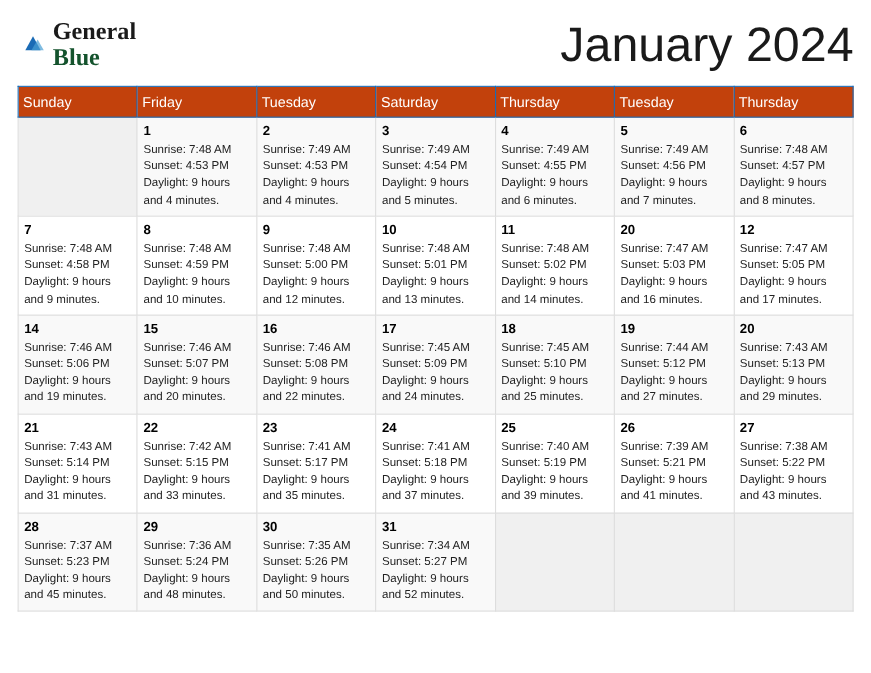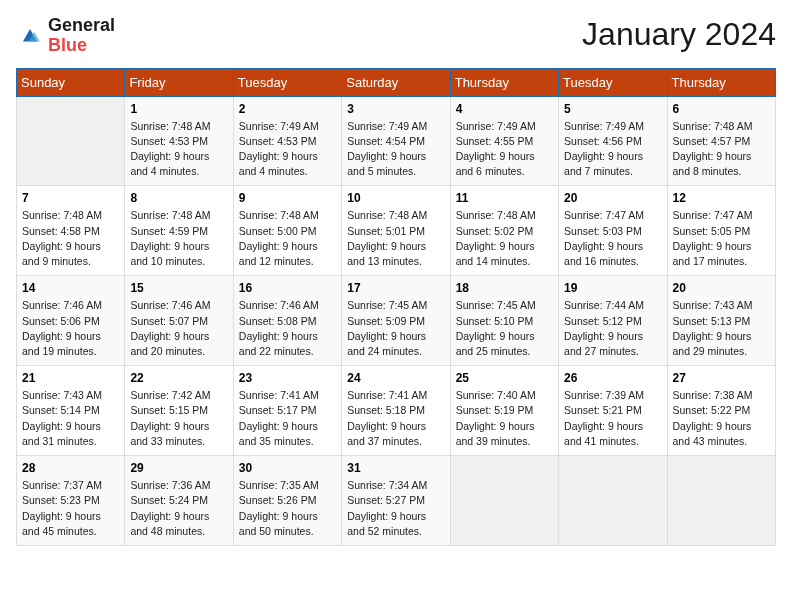--- a/index.html
+++ b/index.html
@@ -15,37 +15,38 @@
       justify-content: space-between;
       align-items: flex-start;
       margin-bottom: 12px;
     }
     .logo {
       display: flex;
       align-items: center;
       gap: 0;
     }
     .logo-text {
-      font-size: 18px;
+      font-size: 22px;
       font-weight: bold;
       color: #1a1a1a;
       line-height: 1.1;
+      font-family: Liberation Serif, serif;
     }
     .logo-text .general { display: block; }
-    .logo-text .blue { display: block; color: #ef4444; }
+    .logo-text .blue { display: block; color: #14532d; }
     .logo-icon {
       width: 28px;
       height: 28px;
       margin-right: 4px;
     }
     .title-area {
       text-align: right;
     }
     .calendar-title {
-      font-size: 32px;
+      font-size: 44px;
       color: #1a1a1a;
       font-weight: 300;
     }
     .calendar-subtitle {
       font-size: 16px;
       color: #555;
     }
     table {
       width: 100%;
       border-collapse: collapse;

